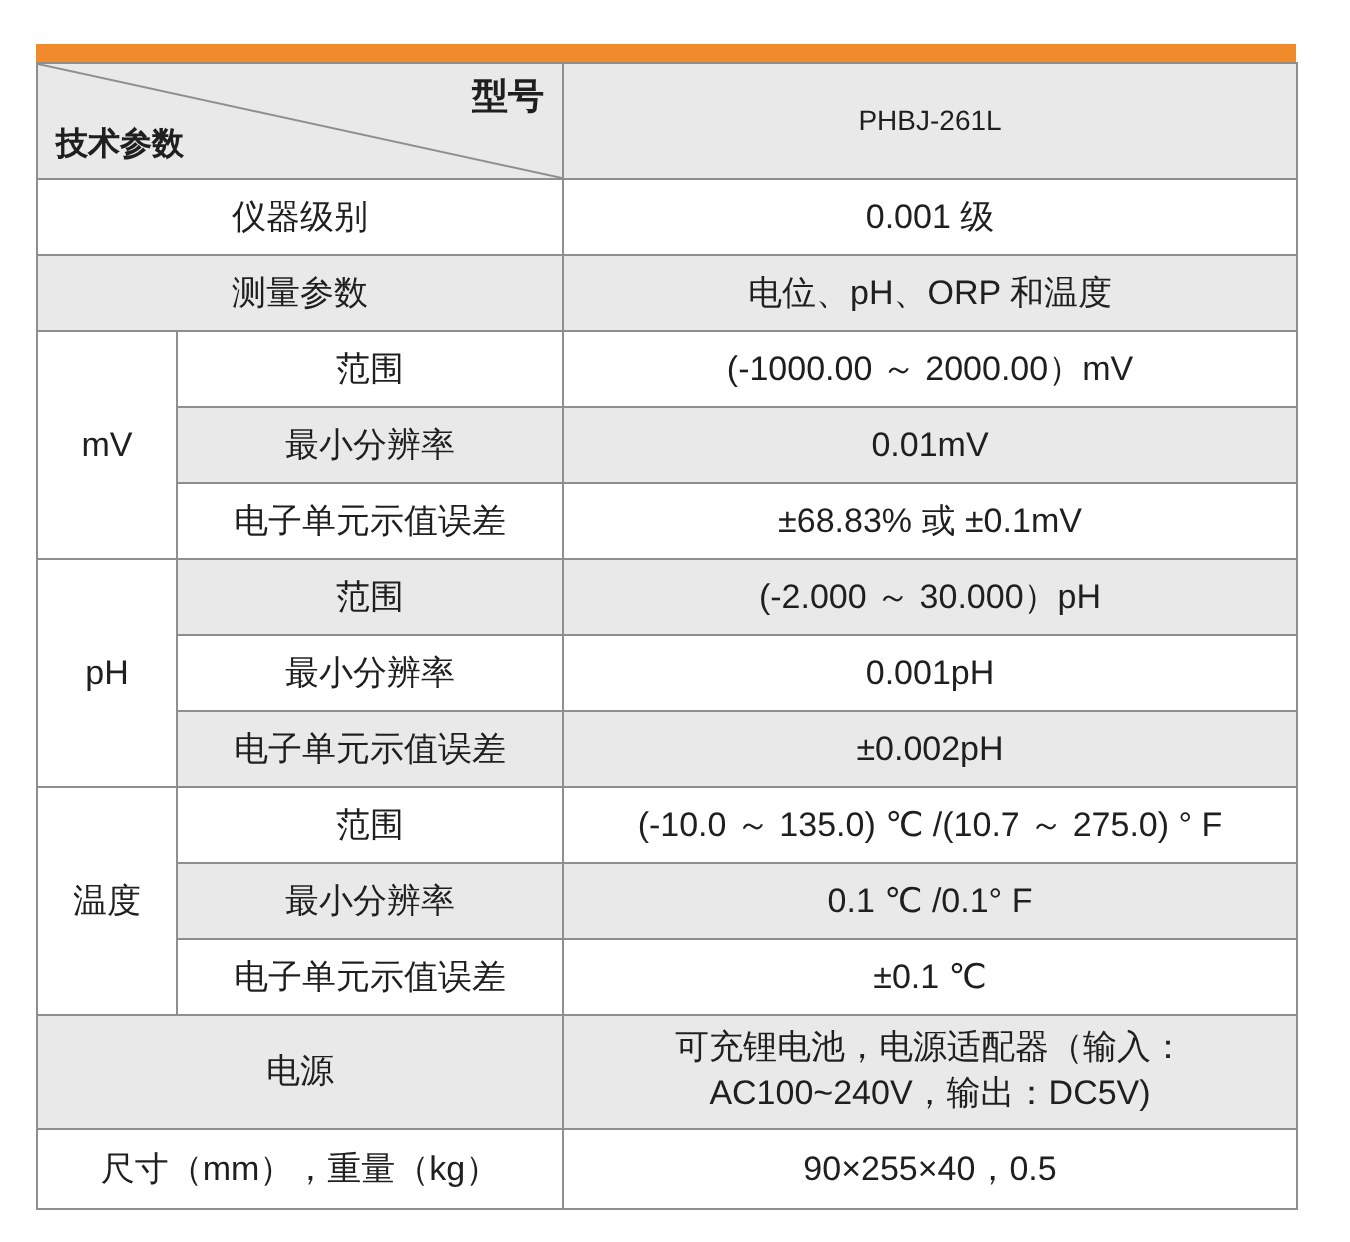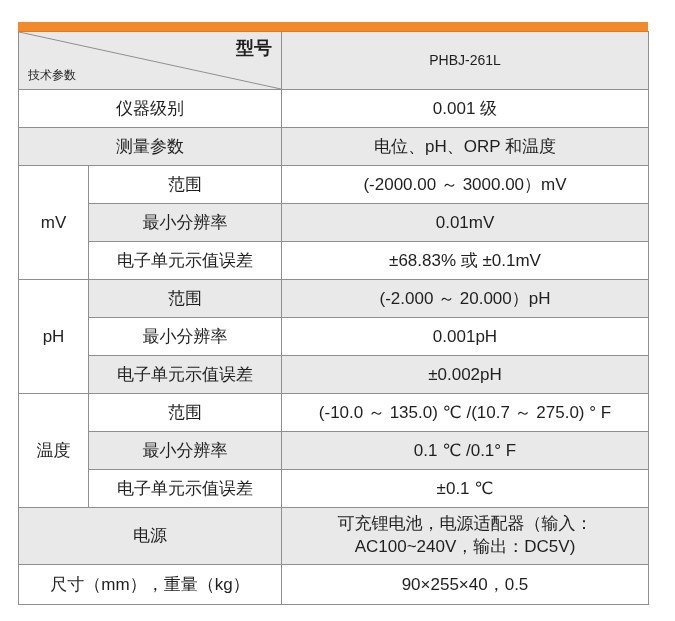--- a/index.html
+++ b/index.html
@@ -67,22 +67,22 @@
     position: absolute;
     top: 5px;
     right: 9px;
     font-weight: bold;
     font-size: 18px;
   }
   .diag-bottom {
     position: absolute;
     bottom: 6px;
     left: 9px;
-    font-weight: normal;
-    font-size: 12px;
+    font-weight: bold;
+    font-size: 16px;
     margin-top: 45px;
   }
   .model-cell {
     font-weight: bold;
     font-size: 14px;
   }
   .power-value div { line-height: 1.35; }
 </style>
 </head>
 <body>
@@ -115,35 +115,35 @@
     </tr>
 
     <tr class="shade-gray">
       <td colspan="2" class="row-std">测量参数</td>
       <td class="row-std">电位、pH、ORP 和温度</td>
     </tr>
 
     <tr class="shade-white">
       <td rowspan="3" class="group-cell">mV</td>
       <td class="row-std">范围</td>
-      <td class="row-std">(-2000.00 ～ 3000.00）mV</td>
+      <td class="row-std">(-1000.00 ～ 2000.00）mV</td>
     </tr>
     <tr class="shade-gray">
       <td class="row-std">最小分辨率</td>
       <td class="row-std">0.01mV</td>
     </tr>
     <tr class="shade-white">
       <td class="row-std">电子单元示值误差</td>
       <td class="row-std">±68.83% 或 ±0.1mV</td>
     </tr>
 
     <tr class="shade-gray">
       <td rowspan="3" class="group-cell">pH</td>
       <td class="row-std">范围</td>
-      <td class="row-std">(-2.000 ～ 20.000）pH</td>
+      <td class="row-std">(-2.000 ～ 30.000）pH</td>
     </tr>
     <tr class="shade-white">
       <td class="row-std">最小分辨率</td>
       <td class="row-std">0.001pH</td>
     </tr>
     <tr class="shade-gray">
       <td class="row-std">电子单元示值误差</td>
       <td class="row-std">±0.002pH</td>
     </tr>
 

